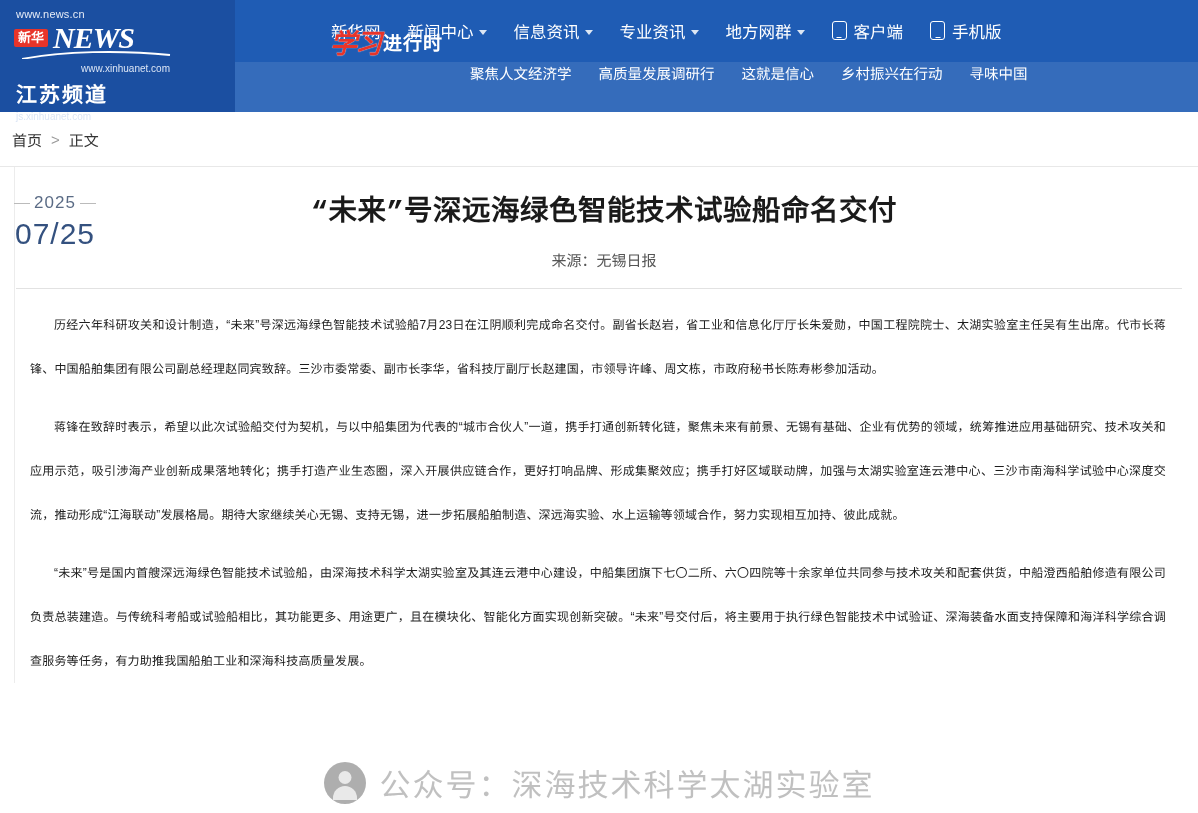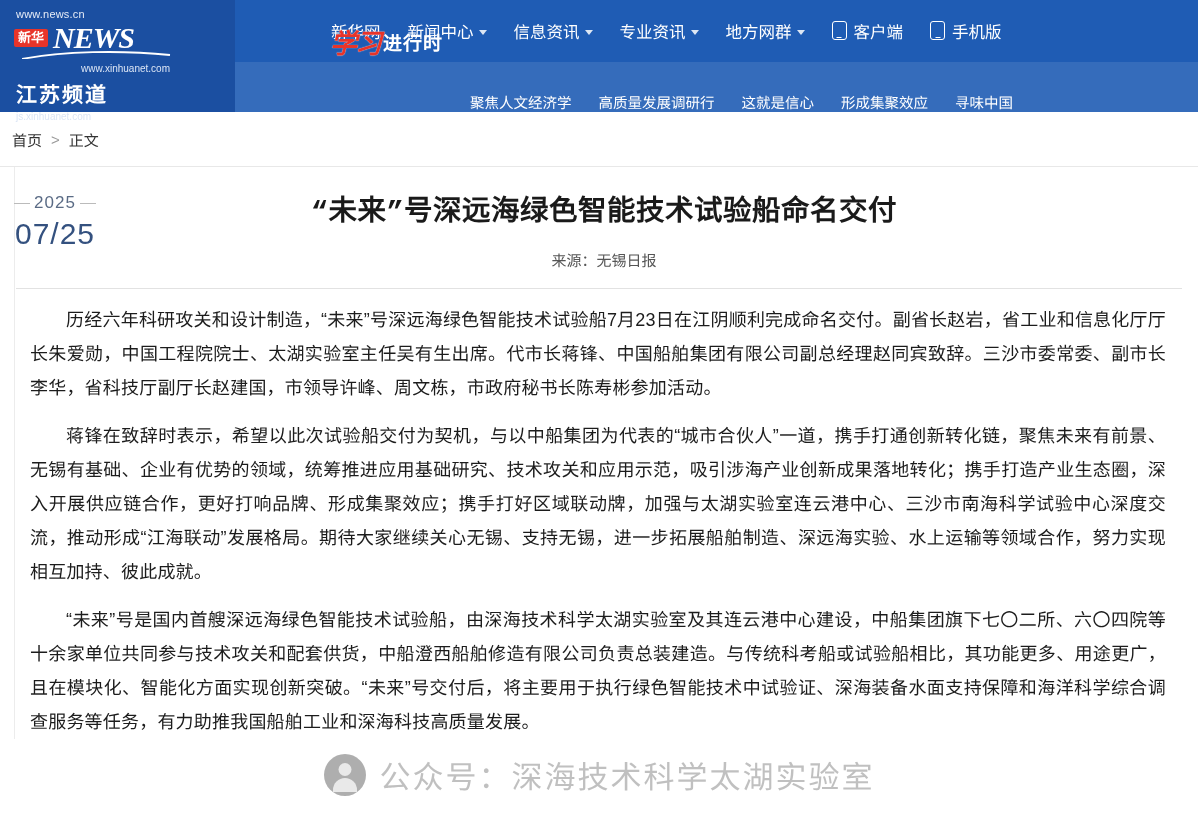--- a/index.html
+++ b/index.html
@@ -163,21 +163,21 @@
     bottom: 1px;
     transform: translateX(-50%);
     width: 5px;
     height: 1.6px;
     background: #fff;
   }
   .subrow {
     height: 51px;
     background: rgba(255,255,255,0.10);
     display: flex;
-    align-items: flex-end;
+    align-items: flex-start;
     padding-left: 235px;
     box-sizing: border-box;
   }
   .subitem {
     color: #ffffff;
     font-size: 14.5px;
     margin-right: 27px;
     white-space: nowrap;
     cursor: pointer;
   }
@@ -262,43 +262,43 @@
     border-top: 1px solid #e2e2e2;
   }
 
   
   .body {
     padding: 14px 28px 0 30px;
     color: #1c1c1c;
   }
   .body p {
     margin: 0 4px 14px 0;
-    font-size: 18px;
-    line-height: 34px;
+    font-size: 12px;
+    line-height: 44px;
     text-align: justify;
     text-indent: 2em;
     letter-spacing: .2px;
   }
 
   
   .vrule-left {
     position: absolute;
     left: 14px;
     top: 0;
     bottom: 0;
     width: 1px;
     background: #ececec;
   }
 
   
   .watermark {
     position: absolute;
     left: 0;
     right: 0;
-    bottom: 16px;
+    bottom: 8px;
     display: flex;
     align-items: center;
     justify-content: center;
     gap: 14px;
     pointer-events: none;
     opacity: .55;
   }
   .wm-avatar {
     width: 42px;
     height: 42px;
@@ -386,21 +386,21 @@
       <div class="navitem">
         <span class="navicon"></span>
         <span>手机版</span>
       </div>
     </div>
 
     <div class="subrow">
       <div class="subitem">聚焦人文经济学</div>
       <div class="subitem">高质量发展调研行</div>
       <div class="subitem">这就是信心</div>
-      <div class="subitem">形成集聚效应</div>
+      <div class="subitem">乡村振兴在行动</div>
       <div class="subitem">寻味中国</div>
     </div>
   </div>
 </div>
 
 <div class="breadcrumb">
   <a href="#">首页</a>
   <span class="sep">&gt;</span>
   <span>正文</span>
 </div>

